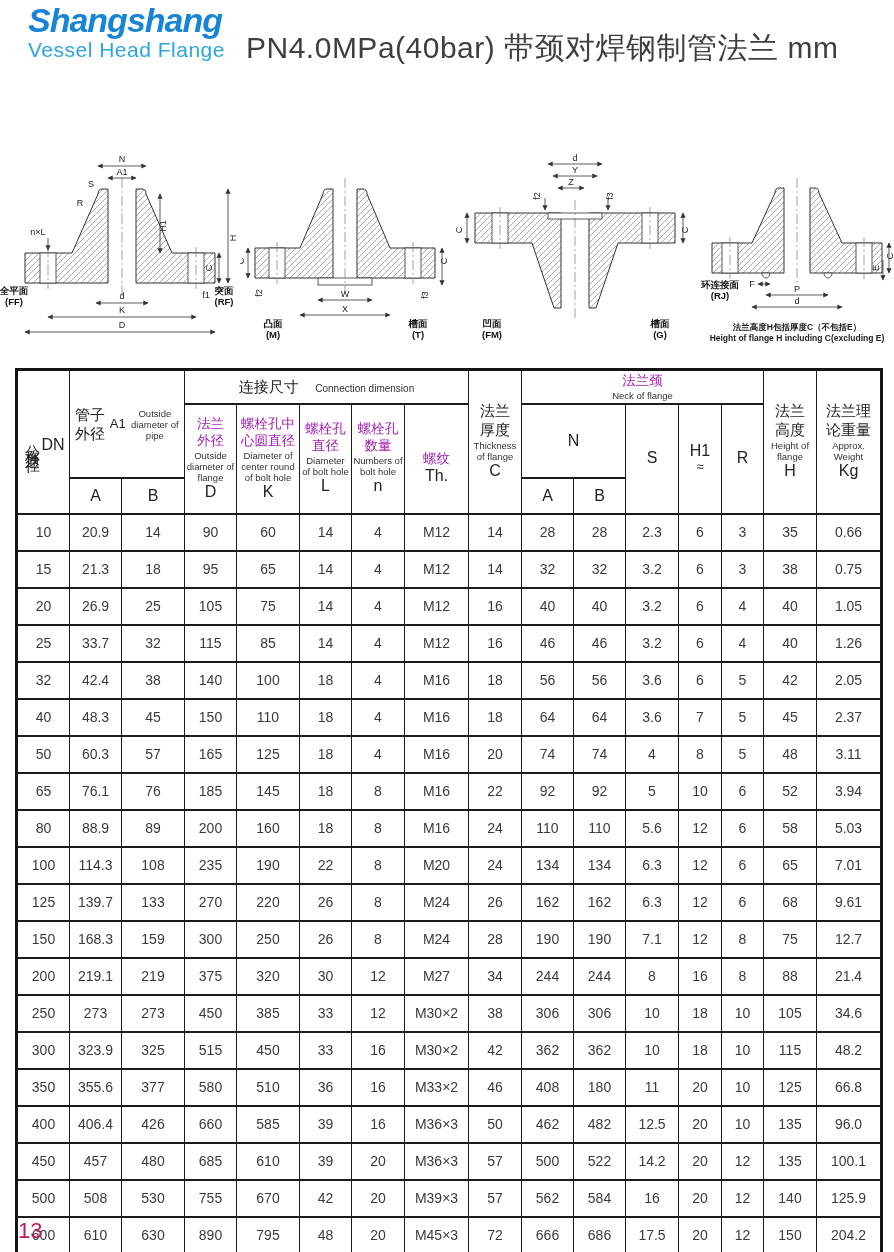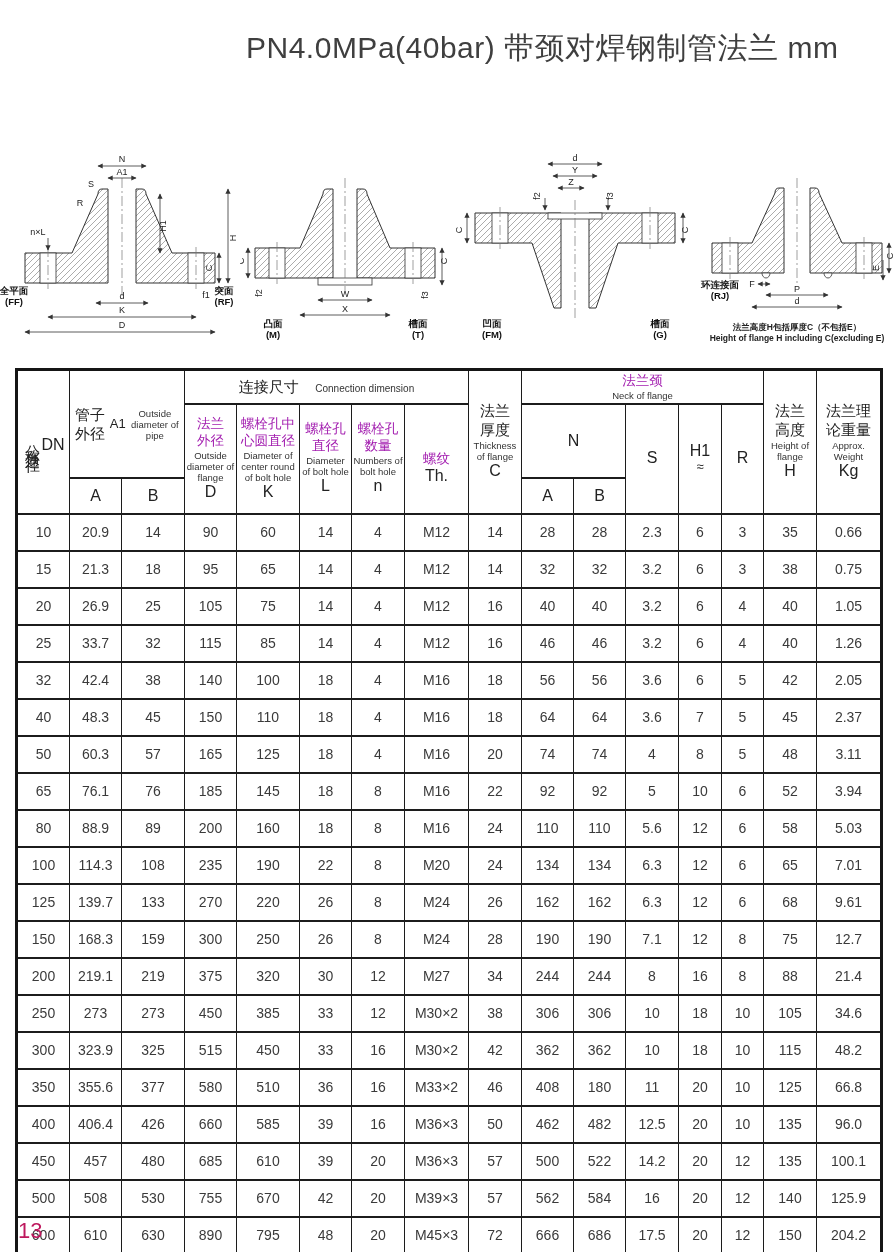--- a/index.html
+++ b/index.html
@@ -49,20 +49,22 @@
   .strip .en{display:inline;margin-left:12px;font-size:10px;}
   .mt22{margin-top:20px;}
   .pagenum{position:absolute;left:18px;top:1218px;font-size:22px;color:#be185d;}
 </style>
 </head>
 <body>
 
 <div class="page">
 
   <div class="logo">
+    <div class="brand">Shangshang</div>
+    <div class="tagline">Vessel Head Flange</div>
   </div>
 
   <div class="titleblock">
     <div class="title">PN4.0MPa(40bar) 带颈对焊钢制管法兰  mm</div>
   </div>
 
   <div class="drawings">
 
     <div class="fig">
       <svg width="240" height="195" viewBox="0 0 240 195">

